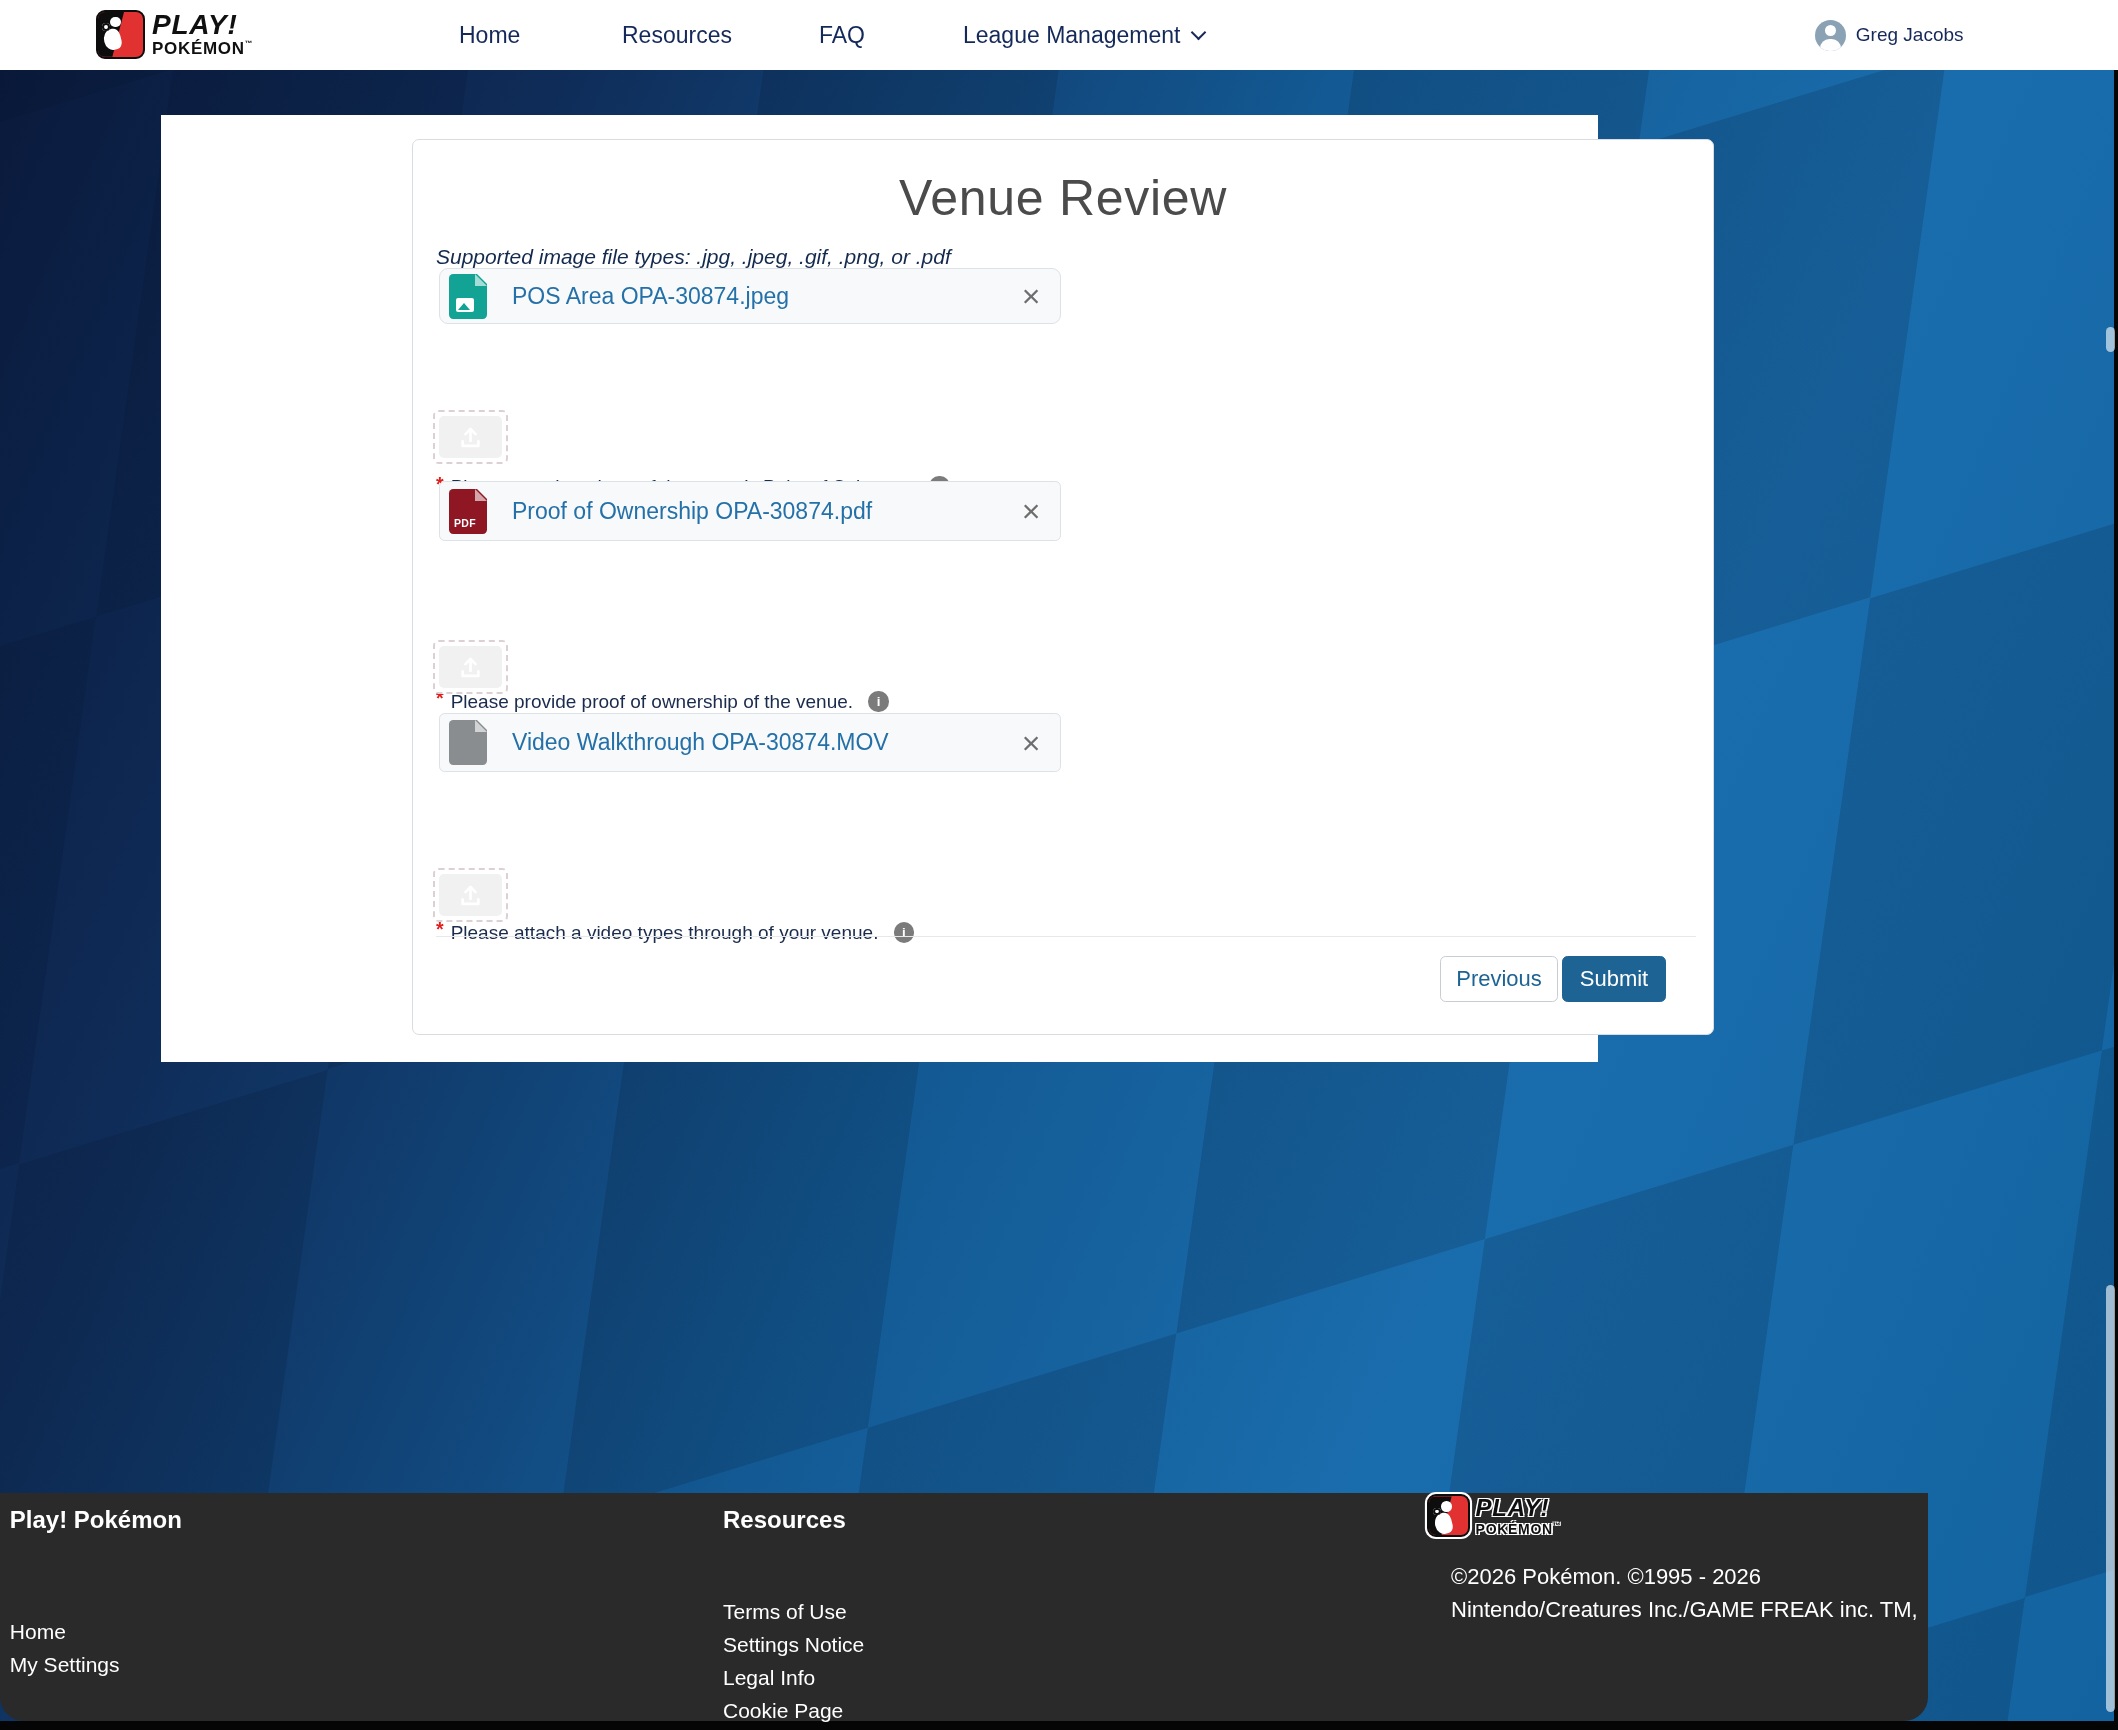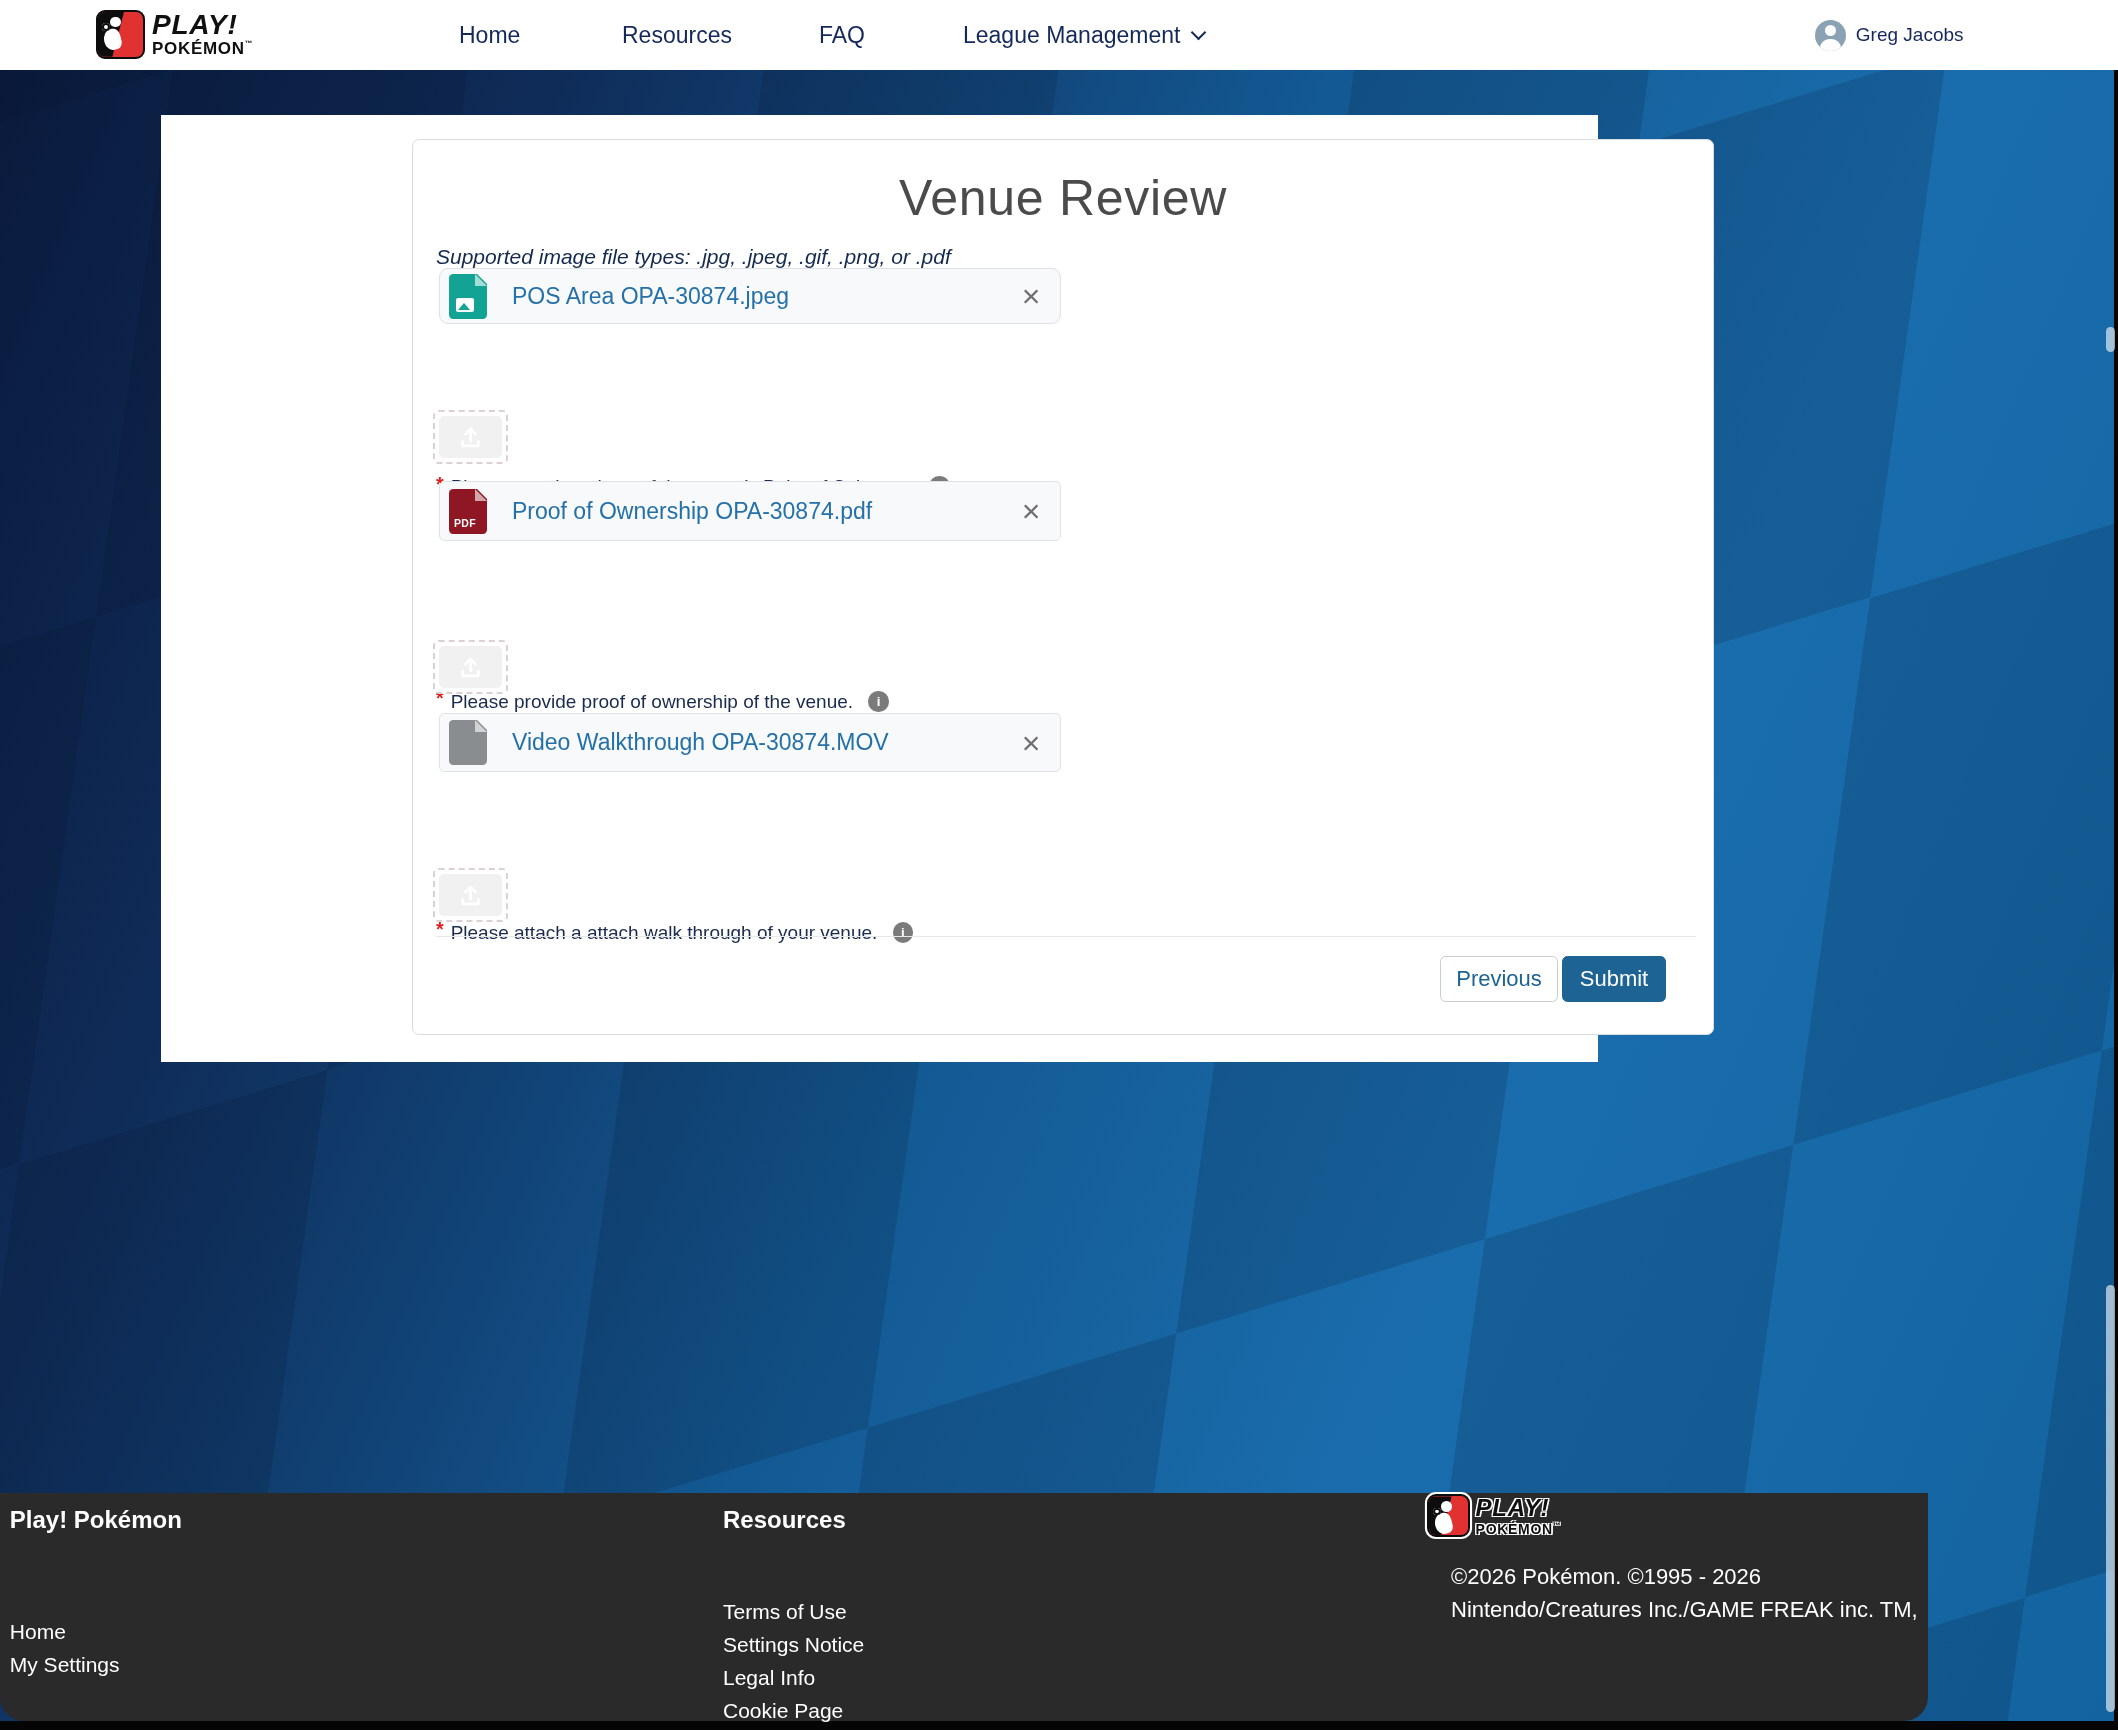--- a/index.html
+++ b/index.html
@@ -204,21 +204,21 @@
         </span>
       </button>
 
       <div class="chip chip-2">
         <span class="ficon ficon-gen"></span>
         <a class="fname">Video Walkthrough OPA-30874.MOV</a>
         <button class="fclose"><span>×</span></button>
       </div>
       <div class="helper helper-2">
         <span class="req">*</span>
-        <span class="htext">Please attach a attach walk through of your venue.</span>
+        <span class="htext">Please attach a video types through of your venue.</span>
         <span class="info">
             <span>i</span>
           </span>
       </div>
       <button class="upload upload-2">
         <span class="up-inner">
           <svg viewBox="0 0 24 24" width="27" height="27" fill="none" stroke="#fff" stroke-width="2.4" stroke-linecap="round" stroke-linejoin="round">
             <path d="M12 15V4.5"></path>
               <path d="M7.5 9 12 4.5 16.5 9"></path>
               <path d="M5 15.5v4h14v-4"></path>

